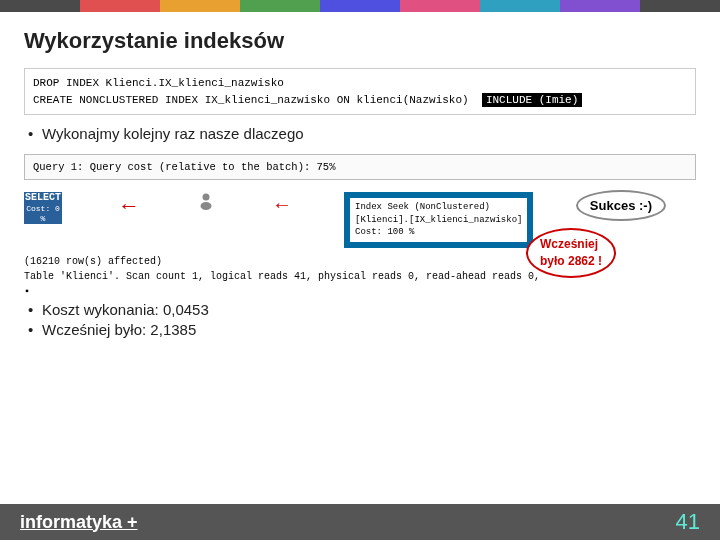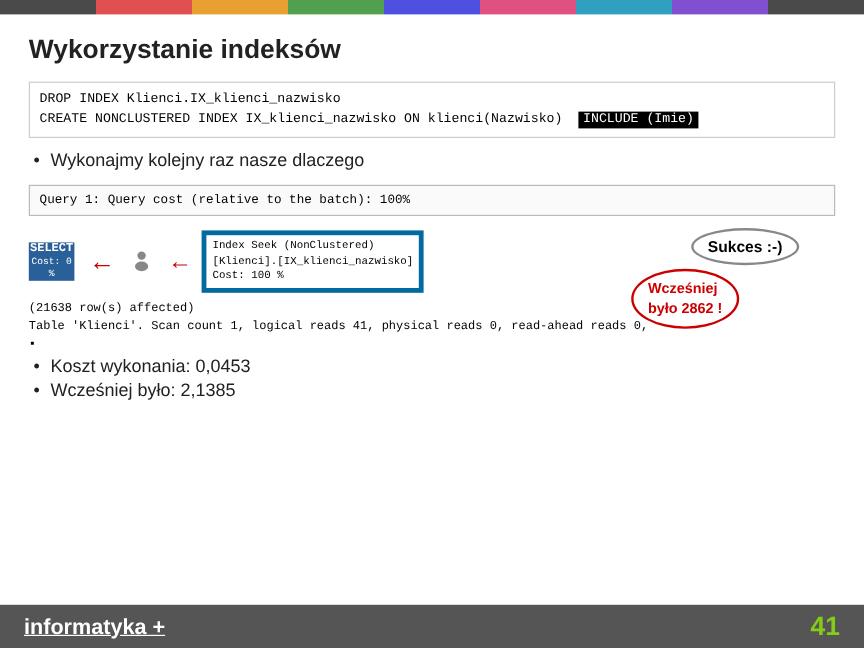--- a/index.html
+++ b/index.html
@@ -195,33 +195,33 @@
       justify-content: space-between;
       padding: 0 20px;
     }
     .bottom-bar-title {
       color: #fff;
       font-size: 18px;
       font-weight: bold;
       text-decoration: underline;
     }
     .bottom-bar-page {
-      color: #84cc16;
+      color: #5eead4;
       font-size: 22px;
-      font-weight: bold;
+      font-weight: normal;
     }
 
     .exec-row {
       display: flex;
-      align-items: center;
       margin: 4px 0 2px 0;
+      gap: 44px;
     }
 
     .index-seek-box {
-      border: 4px solid #0369a1;
+      border: 6px solid #0369a1;
       background: #fff;
       font-family: 'Courier New', monospace;
       font-size: 9px;
       color: #000;
       padding: 3px 5px;
       line-height: 1.4;
     }
   </style>
 </head>
 <body>
@@ -249,21 +249,21 @@
       <span>CREATE NONCLUSTERED INDEX IX_klienci_nazwisko ON klienci(Nazwisko)</span>
       &nbsp;<span class="code-highlight">INCLUDE (Imie)</span>
     </div>
   </div>
 
   <ul class="bullet-list">
     <li>Wykonajmy kolejny raz nasze dlaczego</li>
   </ul>
 
   <div class="query-block">
-    <div>Query 1: Query cost (relative to the batch): 100%</div>
+    <div>Query 1: Query cost (relative to the batch): 75%</div>
   </div>
 
   <div class="exec-plan-area" style="position:relative;">
 
     <div class="exec-row">
       <div class="select-icon">
         <div>
           <div style="font-weight:bold;font-size:10px;">SELECT</div>
           <div>Cost: 0 %</div>
         </div>
@@ -281,21 +281,21 @@
       <div class="index-seek-box">
         <div>Index Seek (NonClustered)</div>
         <div>[Klienci].[IX_klienci_nazwisko]</div>
         <div>Cost: 100 %</div>
       </div>
     </div>
 
     <div class="success-bubble">Sukces :-)</div>
   </div>
 
-  <div class="stats-line">(21638 row(s) affected)</div>
+  <div class="stats-line">(16210 row(s) affected)</div>
   <div class="stats-line">Table 'Klienci'. Scan count 1, logical reads 41, physical reads 0, read-ahead reads 0,</div>
   <div style="font-family:'Courier New',monospace;font-size:10px;color:#000;margin-bottom:4px;">▪</div>
 
   <div style="position:relative;">
     <ul class="bottom-bullets">
       <li>Koszt wykonania: 0,0453</li>
       <li>Wcześniej było: 2,1385</li>
     </ul>
 
     <div class="prev-bubble">

